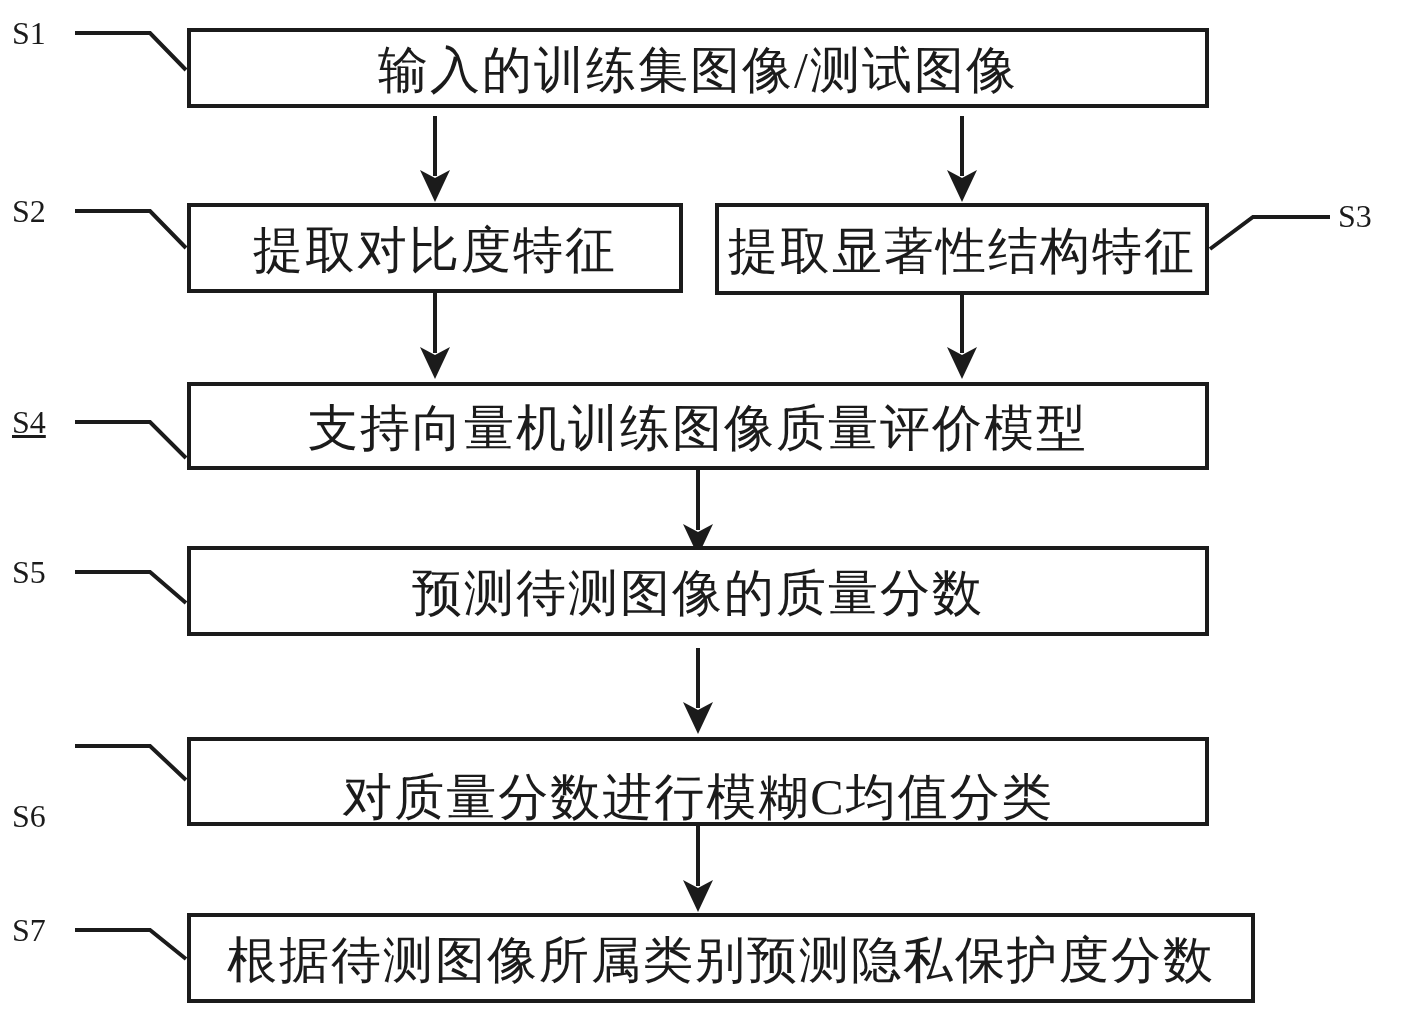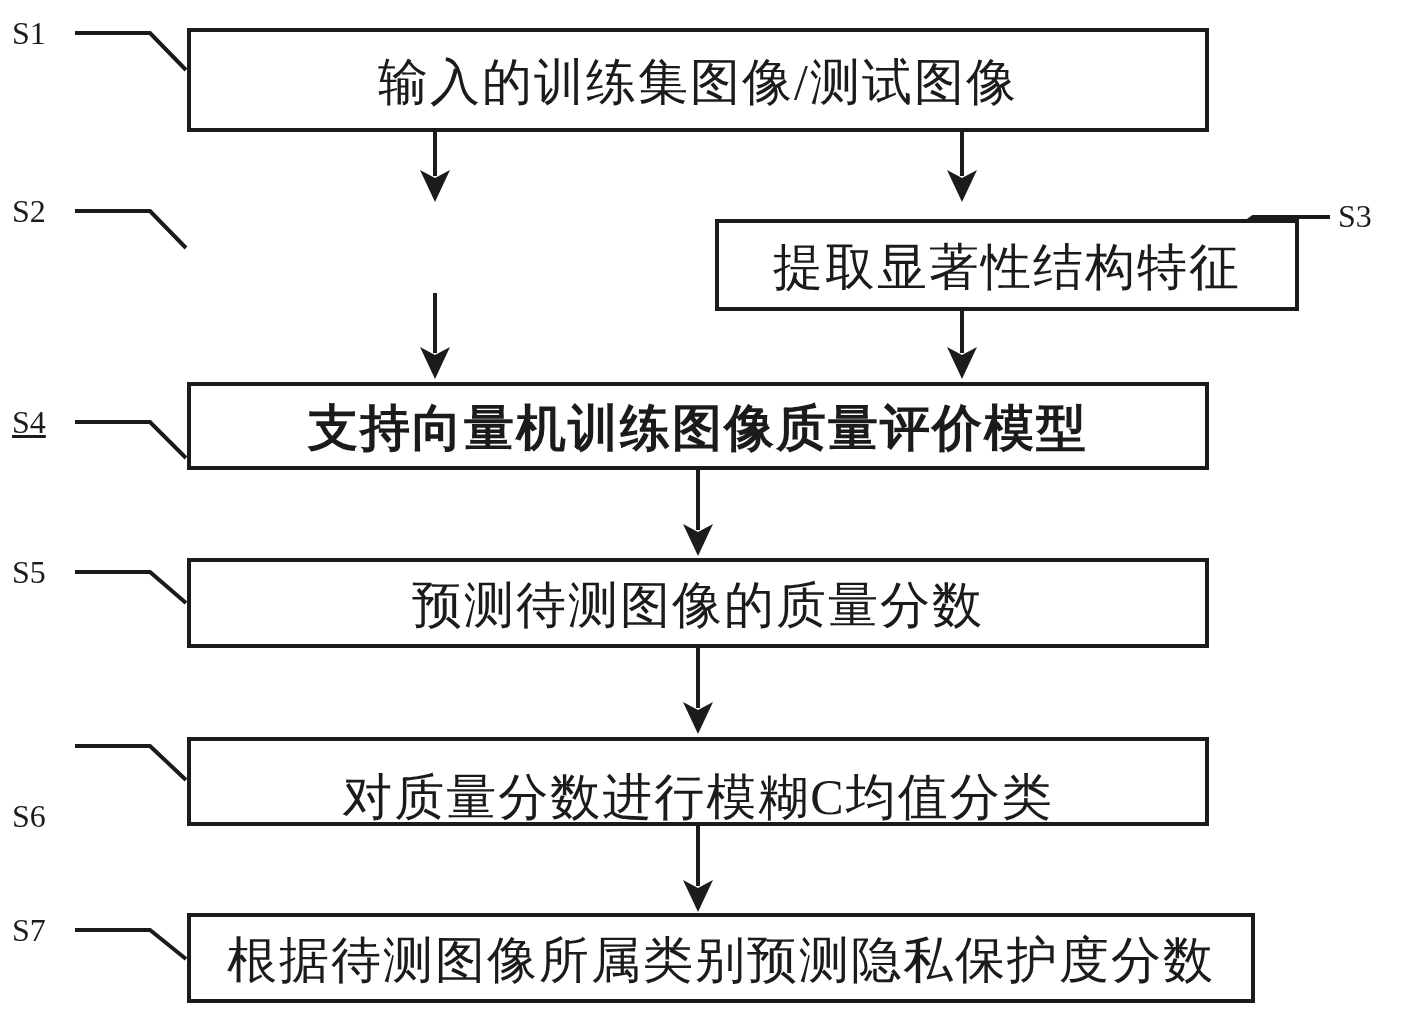--- a/index.html
+++ b/index.html
@@ -43,25 +43,25 @@
     padding-top: 4px;
   }
   .step-label {
     position: absolute;
     font-size: 32px;
     line-height: 48px;
     z-index: 2;
     white-space: nowrap;
   }
   
-  #box-s1 { left: 187px; top:  28px; width: 1022px; height: 104px; }
+  #box-s1 { left: 187px; top:  28px; width: 1022px; height: 80px; }
   #box-s2 { left: 187px; top: 203px; width:  496px; height: 90px; }
-  #box-s3 { left: 715px; top: 203px; width:  584px; height: 92px; margin-top: 16px; }
-  #box-s4 { left: 187px; top: 382px; width: 1022px; height: 88px; font-weight: bold; }
-  #box-s5 { left: 187px; top: 558px; width: 1022px; height: 90px; }
+  #box-s3 { left: 715px; top: 203px; width:  494px; height: 92px; }
+  #box-s4 { left: 187px; top: 382px; width: 1022px; height: 88px; }
+  #box-s5 { left: 187px; top: 546px; width: 1022px; height: 90px; }
   #box-s6 { left: 187px; top: 737px; width: 1022px; height: 89px; align-items: flex-end; }
   #box-s7 { left: 187px; top: 913px; width: 1068px; height: 90px; }
   
   #label-s1 { left: 12px;   top: 9px;   }
   #label-s2 { left: 12px;   top: 187px; text-align: right; }
   #label-s3 { left: 1338px; top: 192px; }
   #label-s4 { left: 12px;   top: 398px; text-decoration: underline; }
   #label-s5 { left: 12px;   top: 548px; }
   #label-s6 { left: 12px;   top: 764px; margin-top: 28px; }
   #label-s7 { left: 12px;   top: 906px; }
@@ -113,20 +113,23 @@
     <polyline points="1330,217 1253,217 1210,249"></polyline>
     <polyline points="75,422 150,422 186,458"></polyline>
     <polyline points="75,572 150,572 186,603"></polyline>
     <polyline points="75,746 150,746 186,780"></polyline>
     <polyline points="75,930 150,930 186,959"></polyline>
   </svg>
 
   <div class="step-box" id="box-s1">
     <span class="step-text">输入的训练集图像/测试图像</span>
   </div>
+  <div class="step-box" id="box-s2">
+    <span class="step-text">提取对比度特征</span>
+  </div>
   <div class="step-box" id="box-s3">
     <span class="step-text">提取显著性结构特征</span>
   </div>
   <div class="step-box" id="box-s4">
     <span class="step-text">支持向量机训练图像质量评价模型</span>
   </div>
   <div class="step-box" id="box-s5">
     <span class="step-text">预测待测图像的质量分数</span>
   </div>
   <div class="step-box" id="box-s6">

